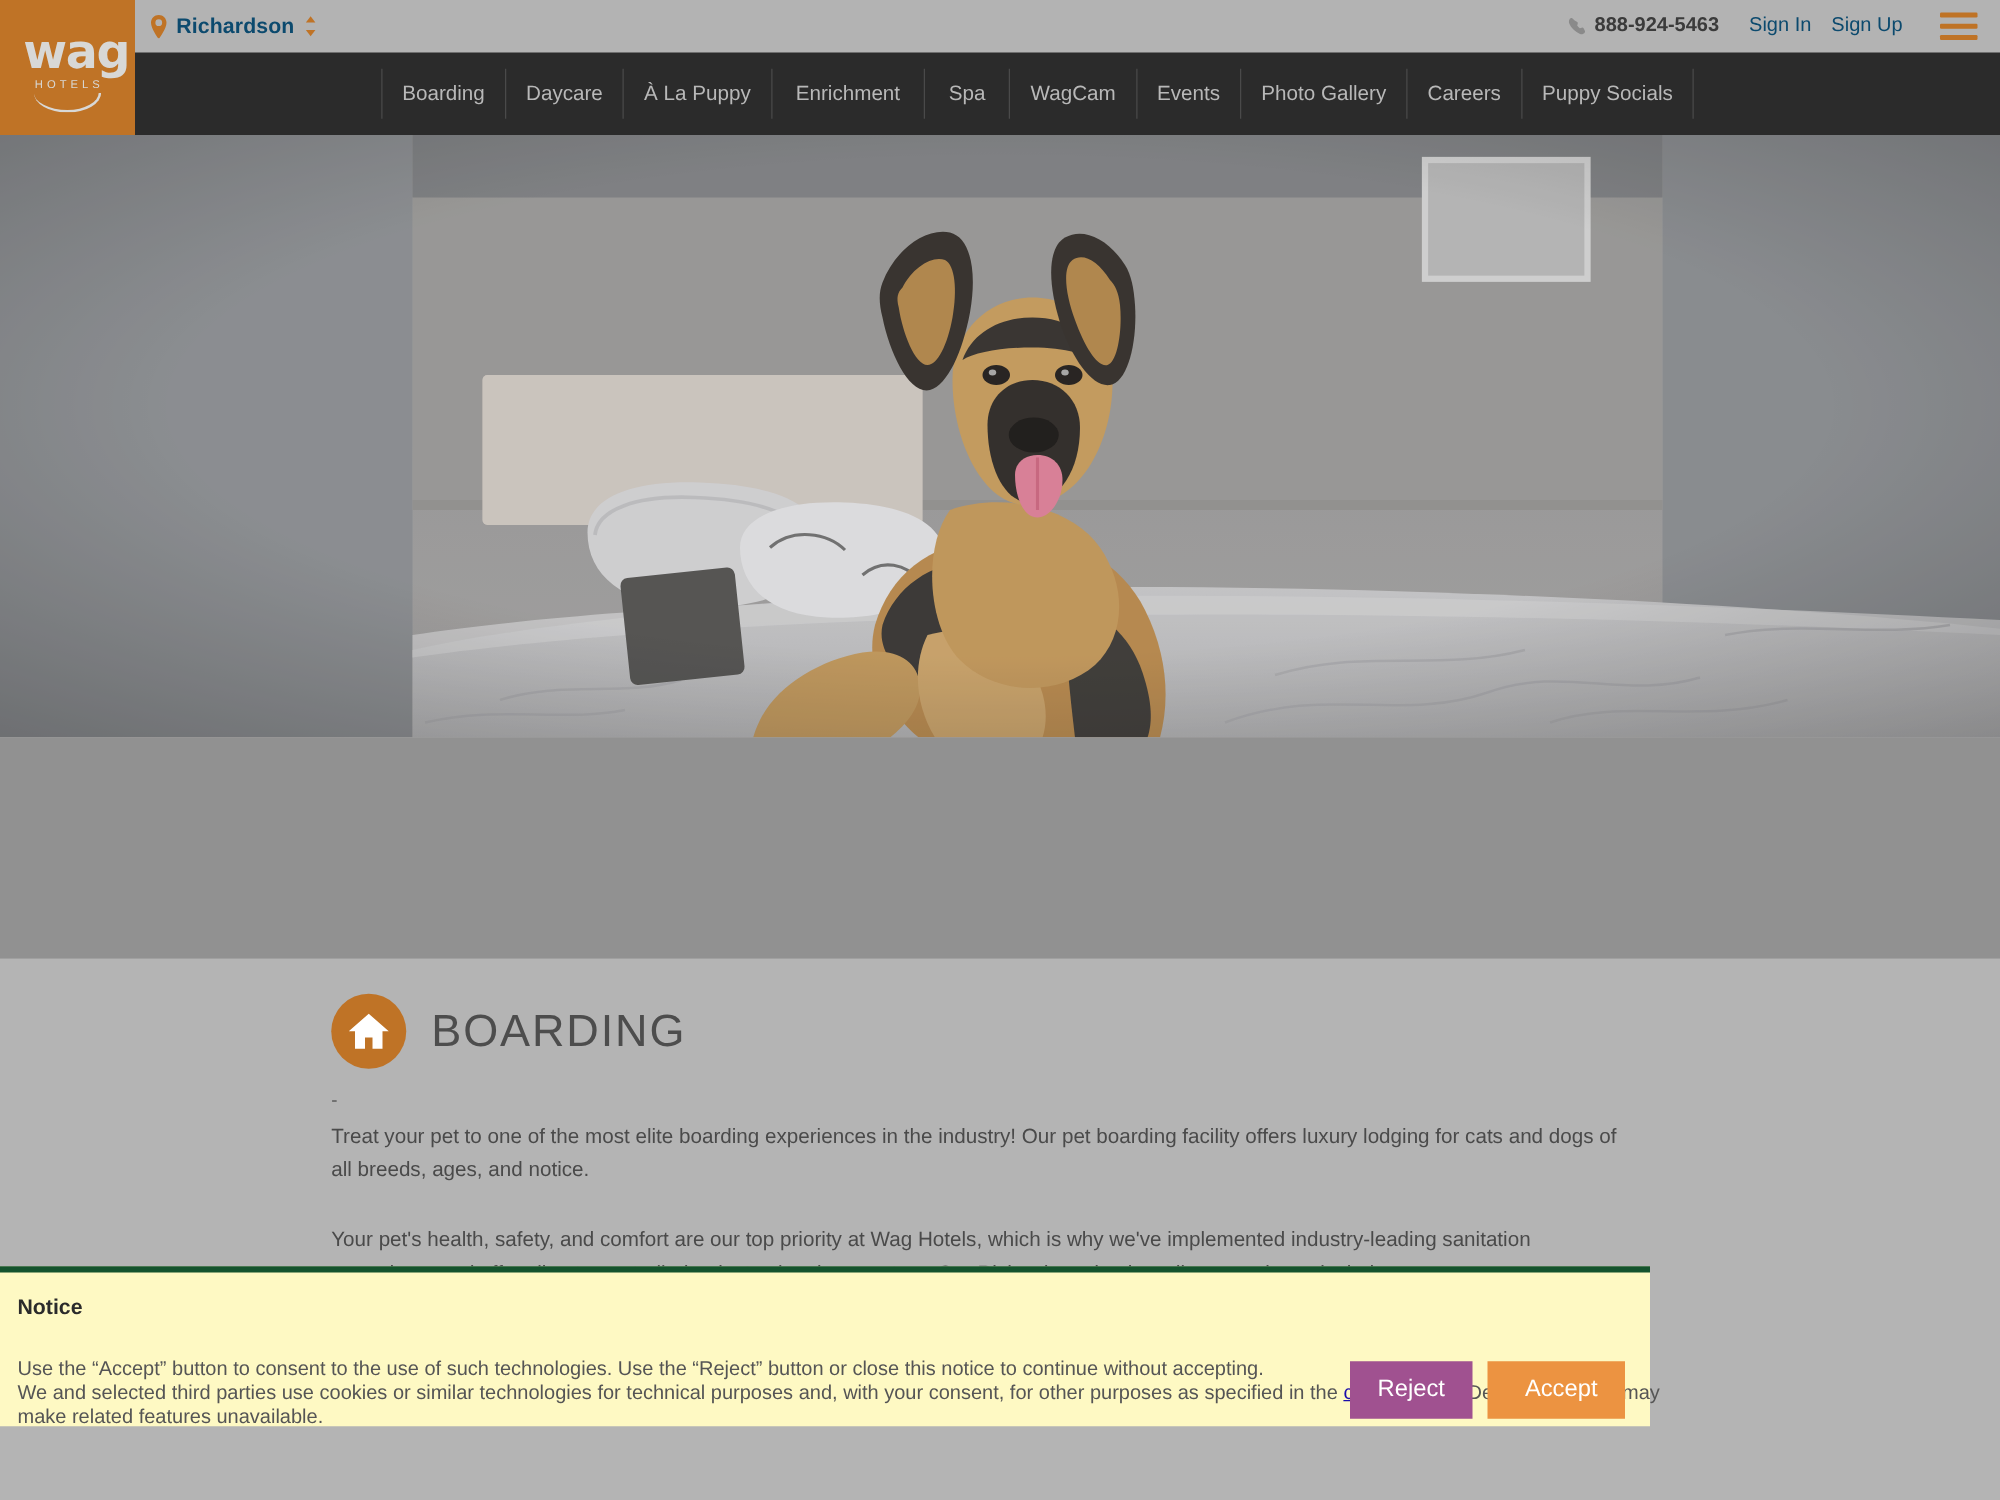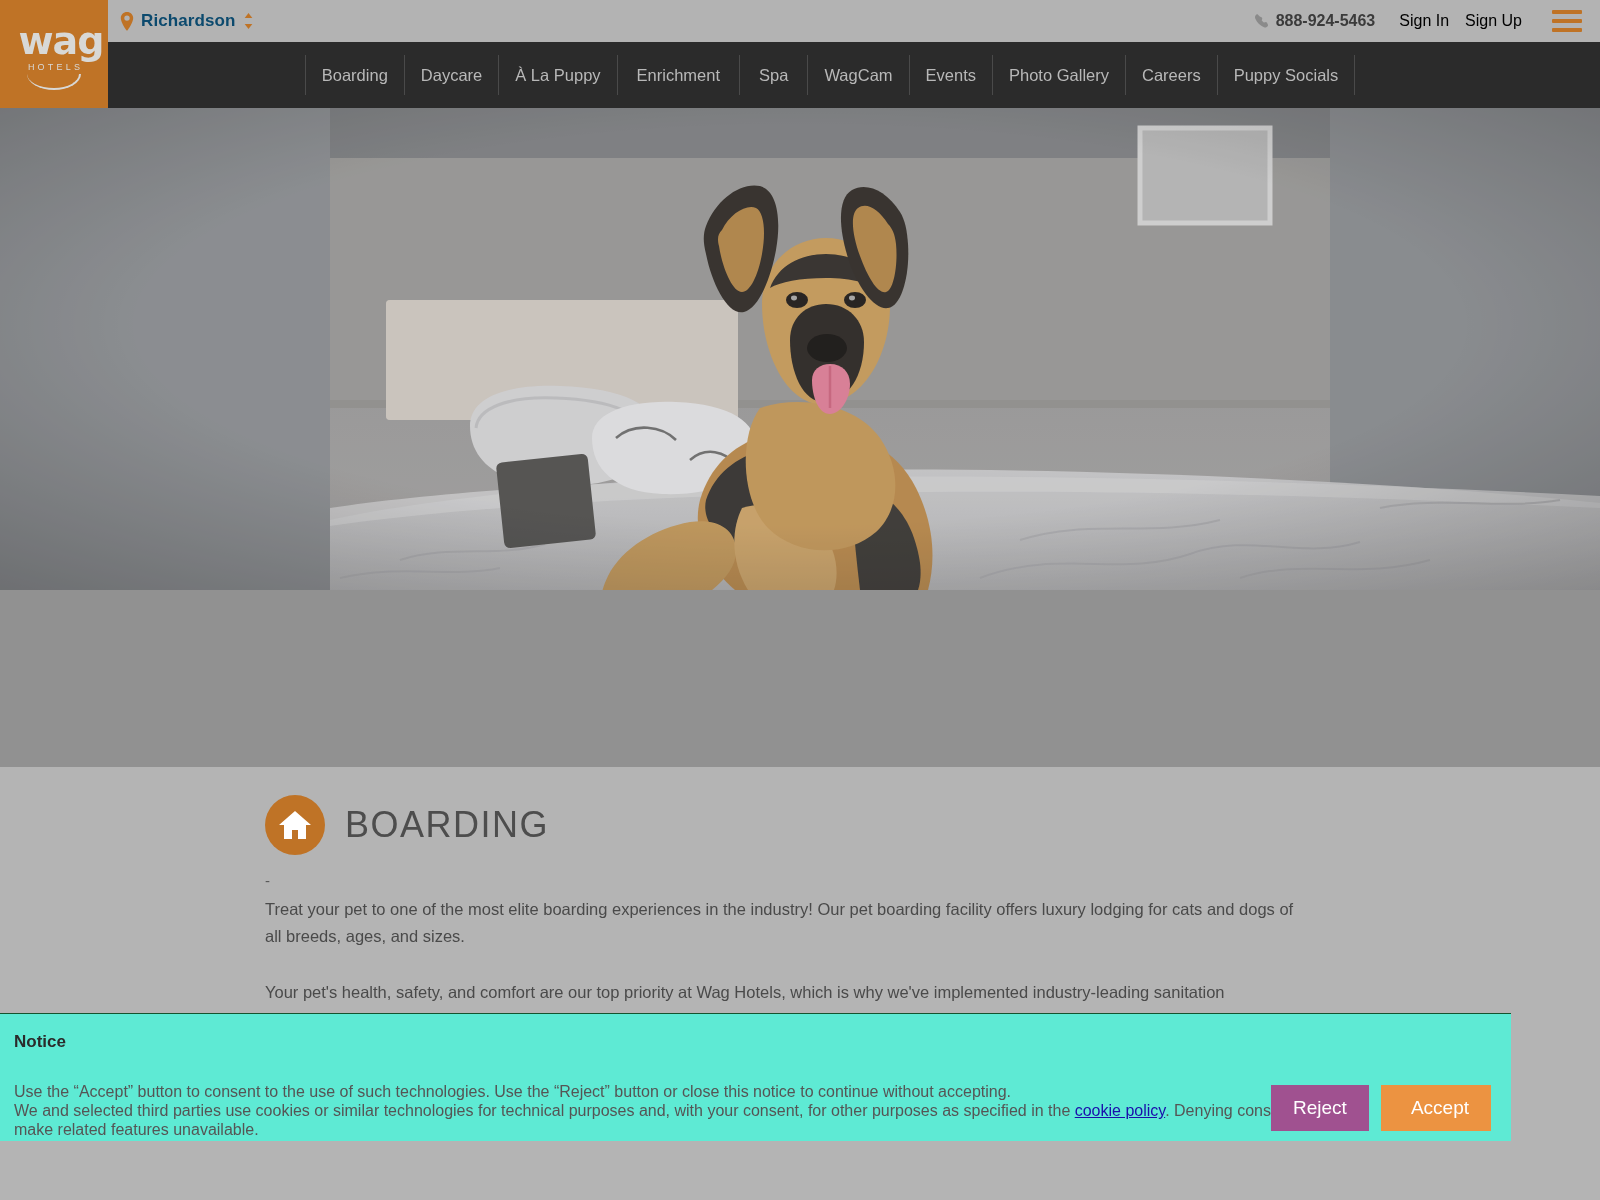--- a/index.html
+++ b/index.html
@@ -53,21 +53,21 @@
   .loc-caret { width: 11px; height: 20px; display: block; }
 
   .topbar-right {
     position: absolute; right: 18px; top: 0; height: 42px;
     display: flex; align-items: center; gap: 0;
   }
   .phone-item { display: flex; align-items: center; gap: 7px; margin-right: 16px; cursor: pointer; }
   .phone-icon { width: 14px; height: 16px; display: block; }
   .phone-num { font-size: 16px; color: #3b3b3b; font-weight: 600; }
   .auth-link {
-    font-size: 16px; color: #000000; margin-left: 0px; margin-right: 0px;
+    font-size: 16px; color: #0c4a6e; margin-left: 0px; margin-right: 0px;
     padding: 0 8px; text-decoration: none; cursor: pointer;
   }
   .hamburger {
     width: 30px; height: 22px; margin-left: 22px;
     display: flex; flex-direction: column; justify-content: space-between;
     cursor: pointer;
   }
   .hamburger span { display: block; height: 4px; background: #bf7326; border-radius: 1px; }
 
   
@@ -134,23 +134,23 @@
     font-size: 17px; color: #4a4a4a; line-height: 1.6;
     position: relative;
   }
   .bullet-list li::before {
     content: "•"; position: absolute; left: -22px; top: -1px;
     font-size: 17px; color: #4a4a4a;
   }
 
   
   .notice {
-    position: absolute; left: 0; top: 1013px; width: 1511px; height: 128px;
-    background: #5eead4; z-index: 80;
-    border-top: 1px solid #14532d;
+    position: absolute; left: 0; top: 1013px; width: 1320px; height: 128px;
+    background: #fef9c3; z-index: 80;
+    border-top: 5px solid #14532d;
   }
   .notice-title {
     position: absolute; left: 14px; top: 18px;
     font-size: 17px; font-weight: 700; color: #2b2b2b;
   }
   .notice-body {
     position: absolute; left: 14px; top: 48px; width: 1330px;
   }
   .notice-p {
     font-size: 16px; color: #555555; line-height: 1.2;
@@ -353,21 +353,21 @@
       <span class="head-icon">
         <svg viewBox="0 0 34 32" width="34" height="32">
           <path d="M17 2L1 16h5v14h8v-9h6v9h8V16h5L17 2z" fill="#ffffff"></path>
         </svg>
       </span>
       <h1 class="head-title">BOARDING</h1>
     </div>
 
     <div class="dash-line">-</div>
 
-    <p class="body-para">Treat your pet to one of the most elite boarding experiences in the industry! Our pet boarding facility offers luxury lodging for cats and dogs of all breeds, ages, and sizes.</p>
+    <p class="body-para">Treat your pet to one of the most elite boarding experiences in the industry! Our pet boarding facility offers luxury lodging for cats and dogs of all breeds, ages, and notice.</p>
     <p class="body-para second">Your pet's health, safety, and comfort are our top priority at Wag Hotels, which is why we've implemented industry-leading sanitation procedures and offer climate-controlled, private sleeping quarters. Our Richardson dog boarding experience includes</p>
 
     <ul class="bullet-list">
       <li>Clean, all-private rooms and suites</li>
     </ul>
   </div>
 </main>
 
 <section class="notice">
   <div class="notice-title">Notice</div>

